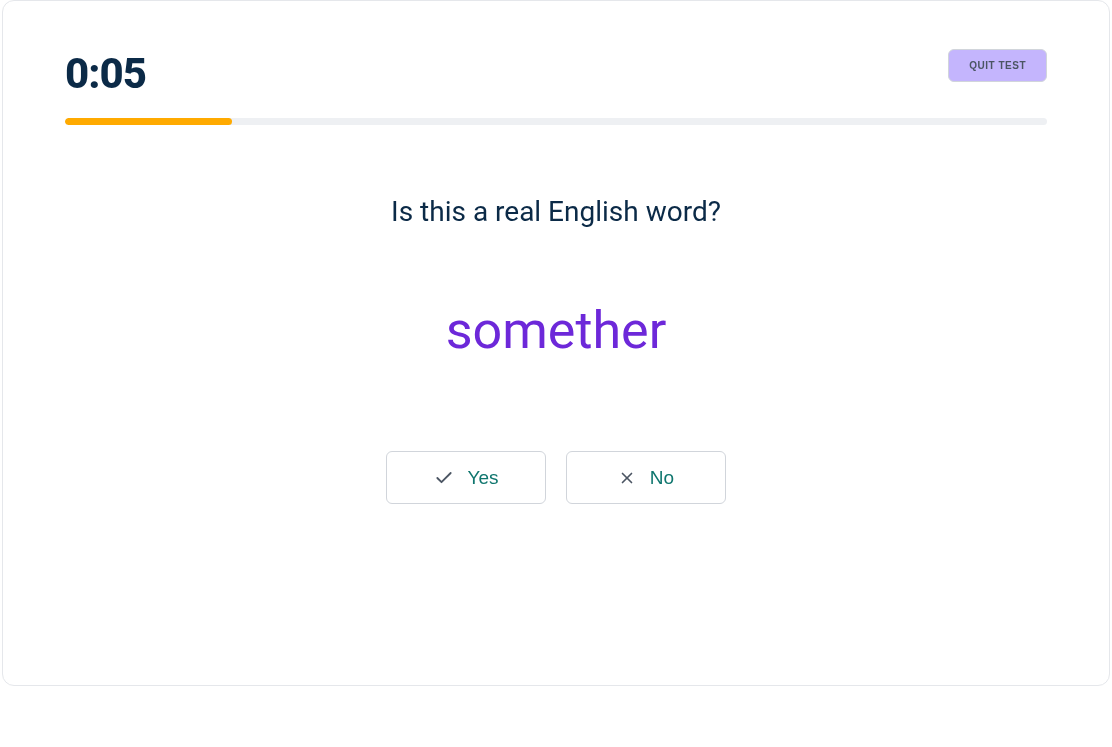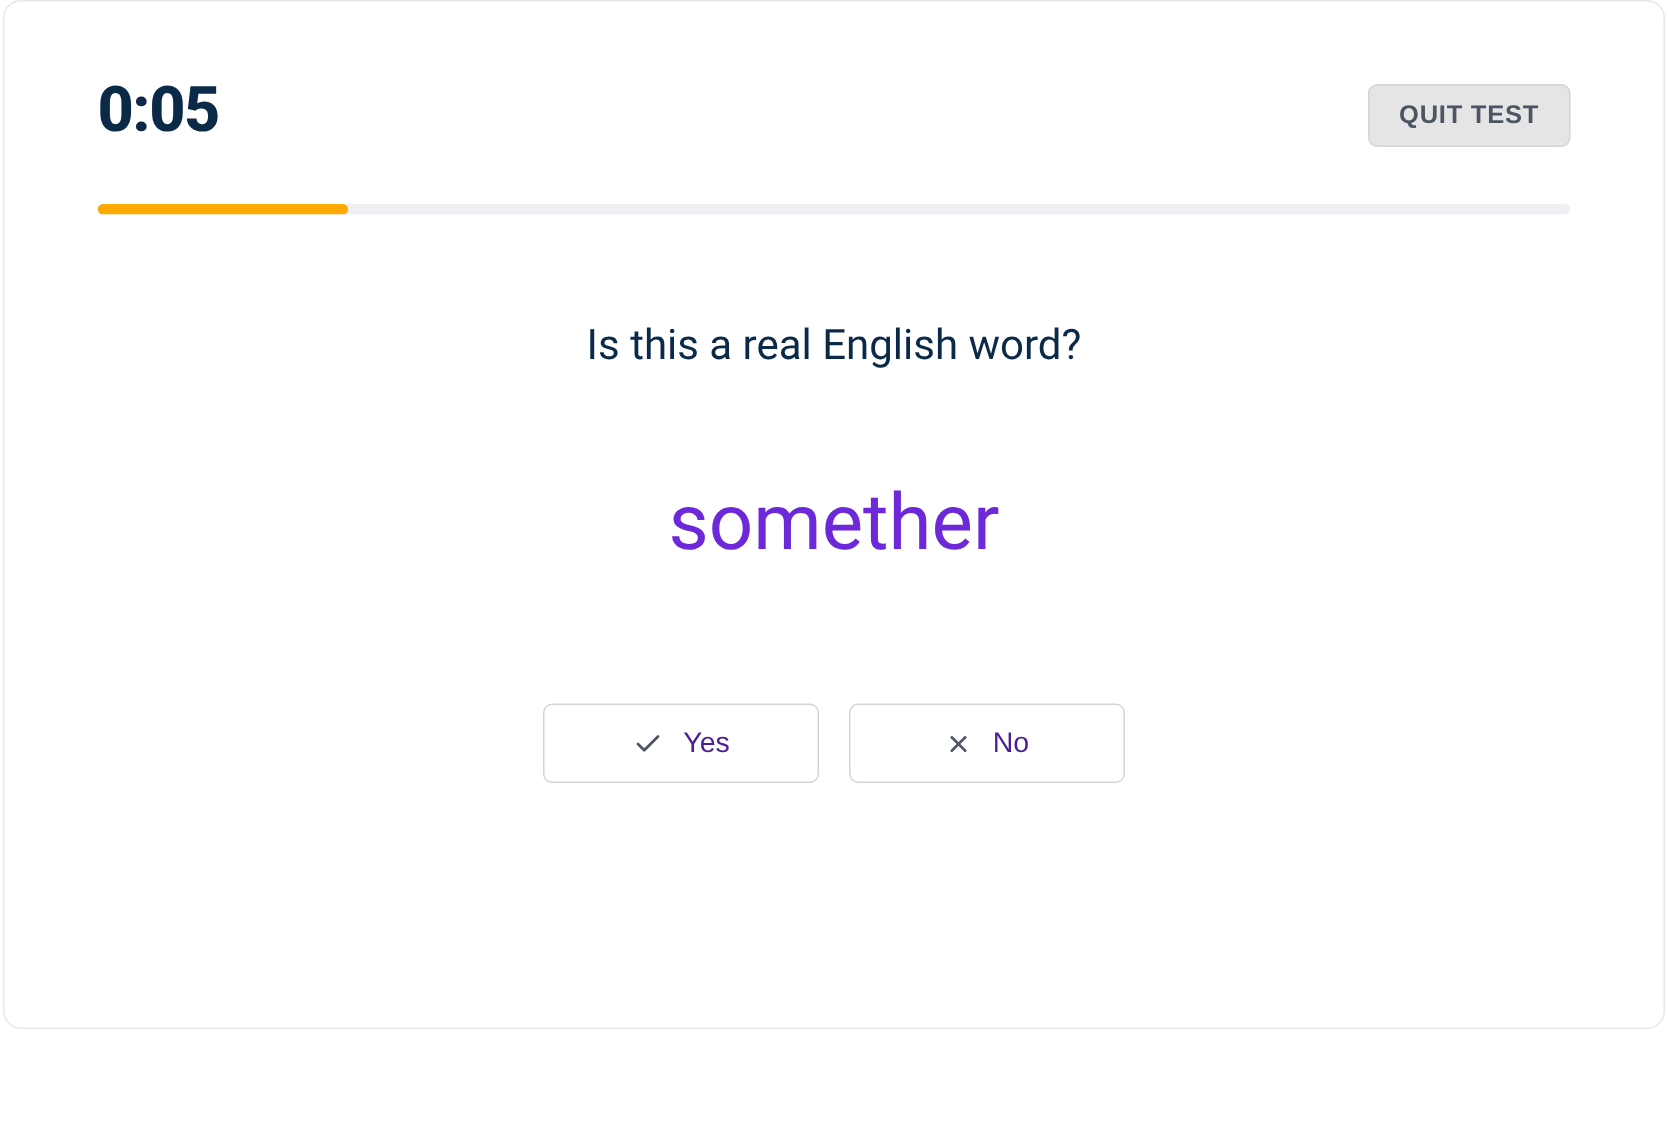--- a/index.html
+++ b/index.html
@@ -25,35 +25,35 @@
     }
     .card {
       border: 1px solid #e5e7eb;
       border-radius: 12px;
       padding: 48px 62px 40px 62px;
       height: 686px;
     }
     .top-row {
       display: flex;
       justify-content: space-between;
-      align-items: flex-end;
-      margin-bottom: 38px;
+      align-items: flex-start;
+      margin-bottom: 20px;
     }
     .timer {
       color: #0b2a47;
       font-size: 42px;
       font-weight: 800;
       letter-spacing: -1px;
     }
     .quit-button {
       border: 1px solid #d1d5db;
-      background: #e5e5e5;
+      background: #c4b5fd;
       border-radius: 6px;
       padding: 10px 20px;
-      font-size: 17px;
+      font-size: 10px;
       font-weight: 700;
       letter-spacing: 0.5px;
       color: #4b5563;
       cursor: pointer;
     }
     .progress-track {
       width: 100%;
       height: 7px;
       background: #eef0f3;
       border-radius: 4px;
@@ -79,32 +79,32 @@
       font-size: 52px;
       font-weight: 400;
       margin-bottom: 90px;
     }
     .button-row {
       display: flex;
       justify-content: center;
       gap: 20px;
     }
     .choice-button {
-      width: 184px;
+      width: 160px;
       height: 53px;
       border: 1px solid #d1d5db;
       background: #ffffff;
       border-radius: 6px;
       display: flex;
       align-items: center;
       justify-content: center;
       gap: 14px;
       cursor: pointer;
       font-size: 19px;
-      color: #4c1d95;
+      color: #0f766e;
     }
     .choice-button svg {
       flex-shrink: 0;
     }
   </style>
 </head>
 <body>
 
 <div class="container">
 

